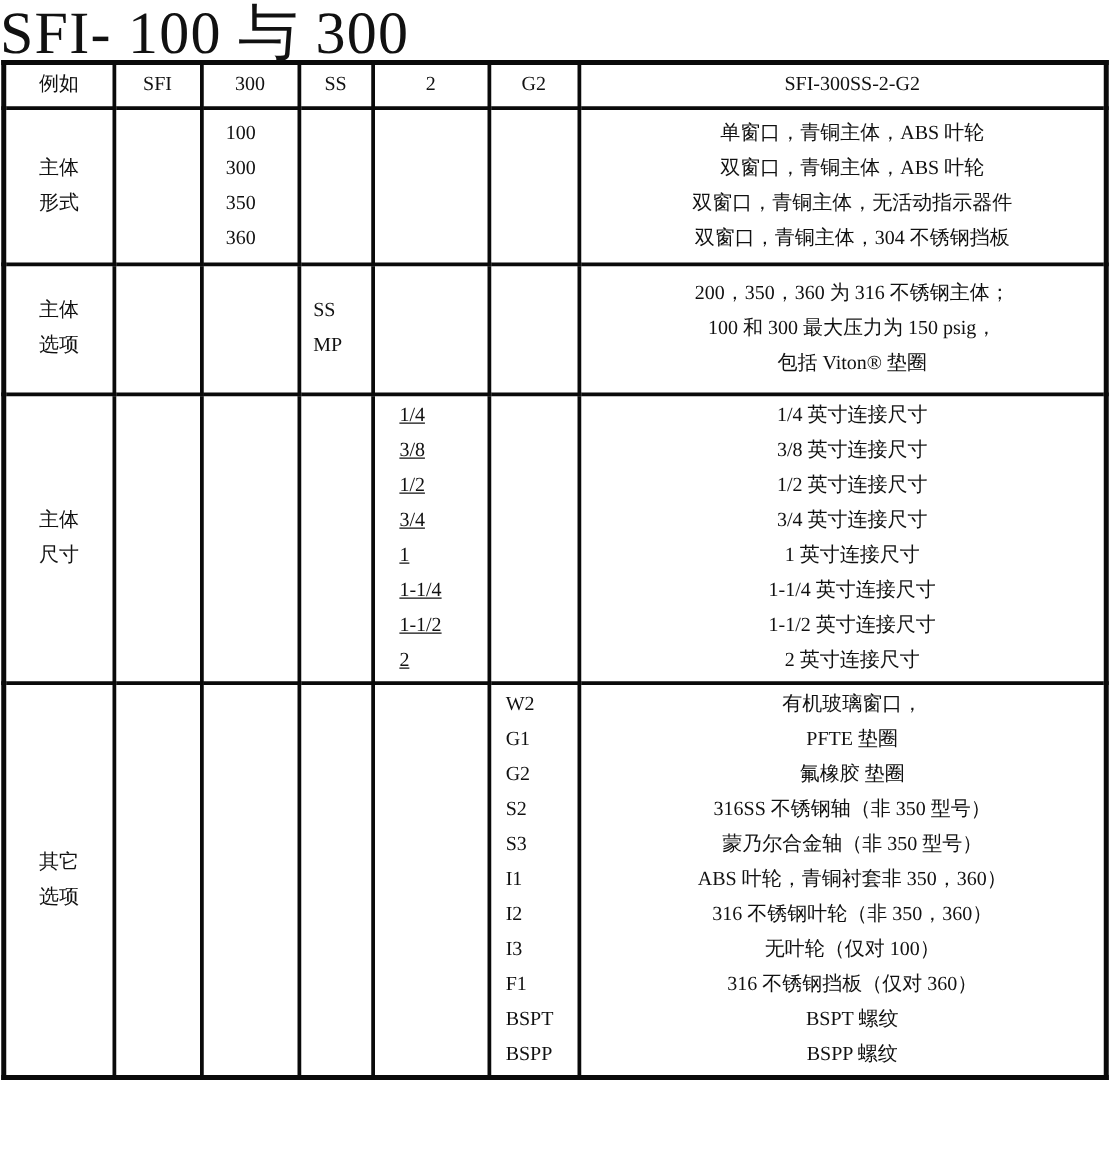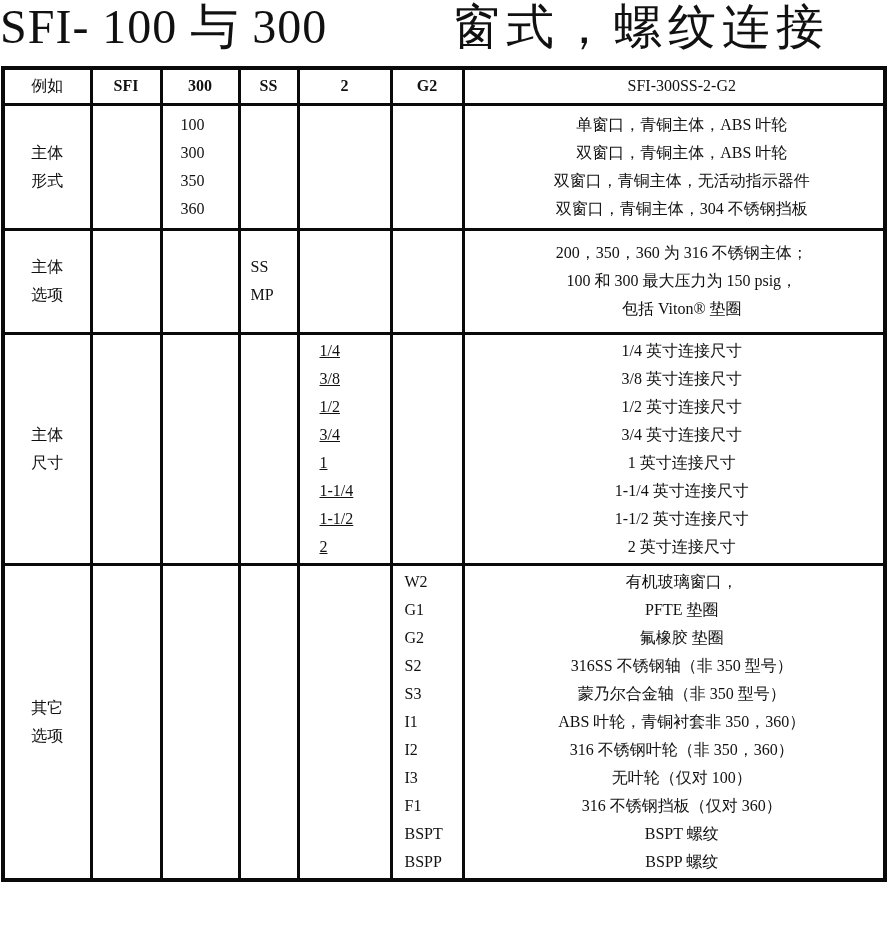--- a/index.html
+++ b/index.html
@@ -13,21 +13,21 @@
     color: #111111;
   }
   .page {
     position: relative;
     width: 888px;
     height: 930px;
     background: #ffffff;
   }
   .title-bar {
     position: relative;
-    height: 66px;
+    height: 48px;
     width: 888px;
   }
   .title-part1 {
     position: absolute;
     left: 0;
     top: 0;
     font-size: 48px;
     line-height: 54px;
     letter-spacing: 1px;
     white-space: nowrap;
@@ -68,36 +68,35 @@
   col.c6 { width: 72px; }
   col.c7 { width: 422px; }
   
   tr.r-example { height: 36px; }
   tr.r-model   { height: 70px; }
   tr.r-form    { height: 125px; }
   tr.r-option  { height: 104px; }
   tr.r-size    { height: 225px; }
   tr.r-other   { height: 311px; }
   
-  td.ctr { text-align: center; font-weight: bold; }
+  td.ctr { text-align: center; }
   td.lab { text-align: center; }
   td.lst3 { text-align: left; padding-left: 18px; margin-top: 32px; }
   td.lst4 { text-align: left; padding-left: 10px; }
   td.lst5 { text-align: left; padding-left: 20px; text-decoration: underline; }
   td.lst6 { text-align: left; padding-left: 12px; }
   td.dsc  { text-align: center; padding-left: 16px; }
 </style>
 </head>
 <body>
 
 <div class="page">
 
   <div class="title-bar">
     <span class="title-part1">SFI- 100 与 300</span>
-    <span class="title-part2">窗式，螺纹连接</span>
   </div>
 
   <table class="spec">
     <colgroup>
       <col class="c1">
         <col class="c2">
         <col class="c3">
         <col class="c4">
       <col class="c5">
         <col class="c6">

